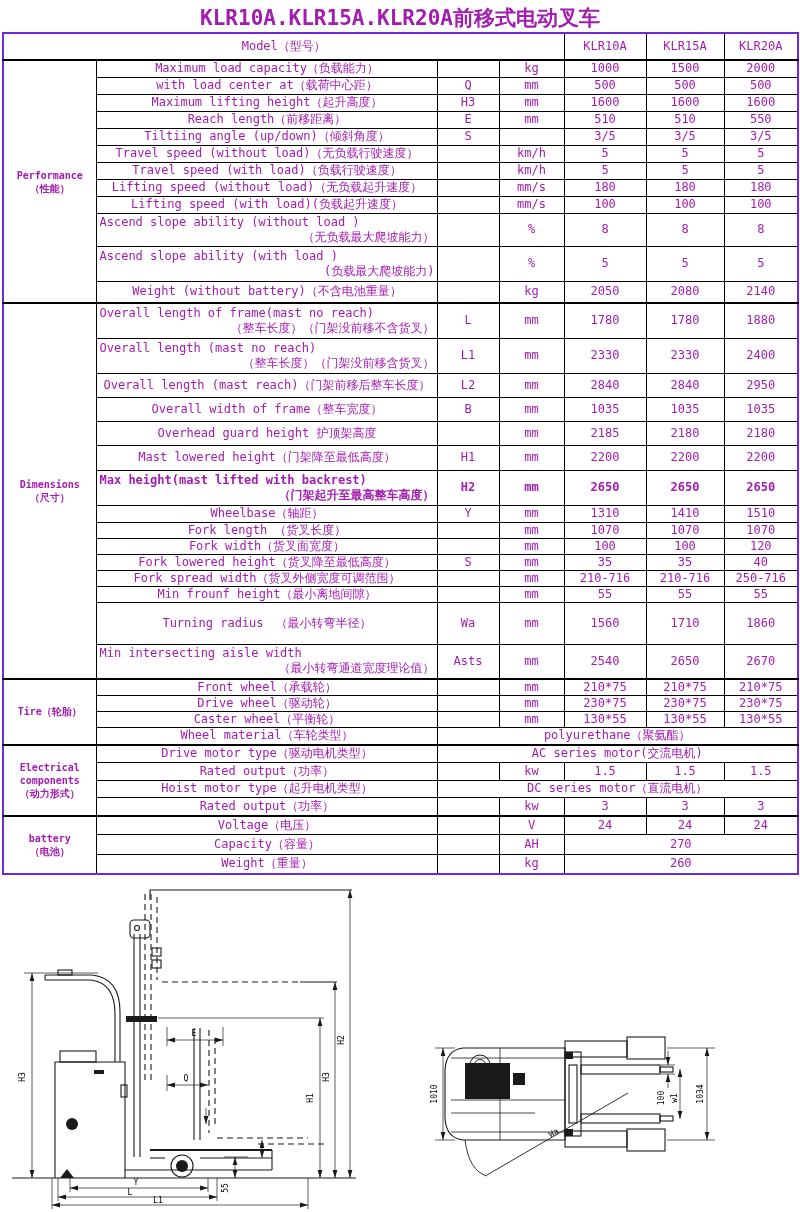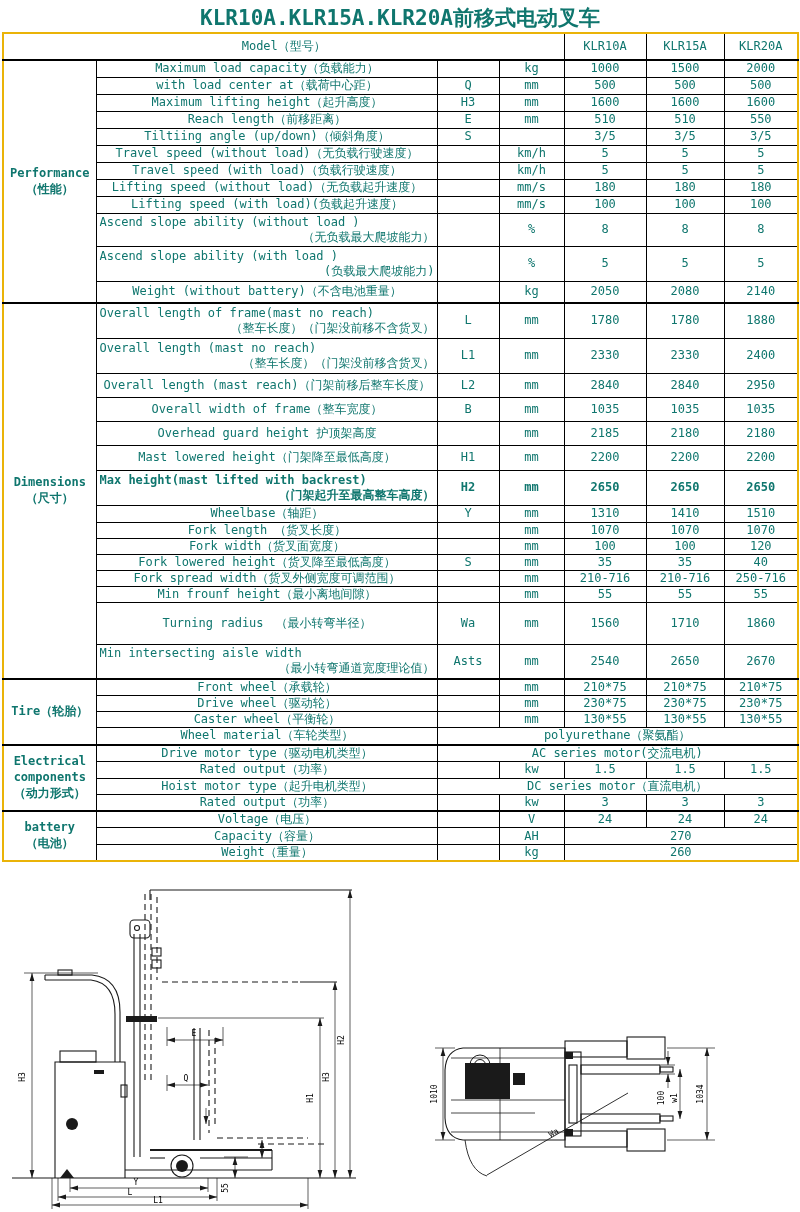--- a/index.html
+++ b/index.html
@@ -1,39 +1,39 @@
 <!DOCTYPE html>
 <html><head>
 <meta charset="utf-8">
 <style>
   html,body { margin:0; padding:0; background:#fff; }
   .page {
     position:relative; width:800px; height:1212px; background:#ffffff;
-    font-family:"DejaVu Sans Mono","Liberation Mono",monospace; color:#0f766e;
+    font-family:"DejaVu Sans Mono","Liberation Mono",monospace; color:#a21caf;
     overflow:hidden;
   }
   .title {
     text-align:center; font-weight:bold; font-size:21px;
     padding-top:5px; height:27px; line-height:27px;
     font-family:"DejaVu Sans Mono","Liberation Mono",monospace;
   }
   table.spec {
     border-collapse:collapse; table-layout:fixed;
     width:795px; margin:0 0 0 2px;
-    border:2px solid #eab308;
+    border:2px solid #6d28d9;
   }
   table.spec td {
     border:1px solid #000; font-size:12px; line-height:1.25;
     padding:0 2px 0 3px; overflow:hidden; white-space:nowrap;
     vertical-align:middle;
   }
   table.spec td.center { text-align:center; padding:0 1px; }
   table.spec td.sec {
-    text-align:center; font-weight:bold; font-size:12px;
-    white-space:normal; padding:0 1px; line-height:1.3;
+    text-align:center; font-weight:bold; font-size:10px;
+    white-space:normal; padding:15px 1px; line-height:1.3;
   }
   table.spec tr.sec-start td { border-top:2px solid #000; }
   td.desc .wrap { display:flex; justify-content:center; align-items:center; }
   td.desc .cn2 { padding-left:4px;text-align:right; }
   .drawing { position:absolute; }
   .dim { font-size:8px; fill:#000; font-family:"DejaVu Sans Mono",monospace; }
   svg { stroke-linecap:butt; }
 </style>
 </head>
 <body>

